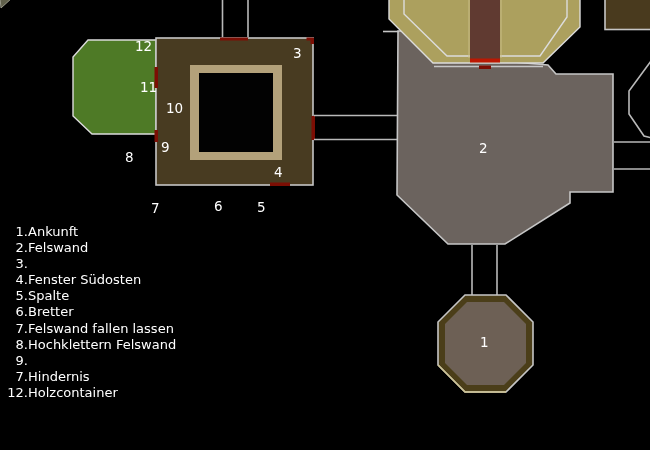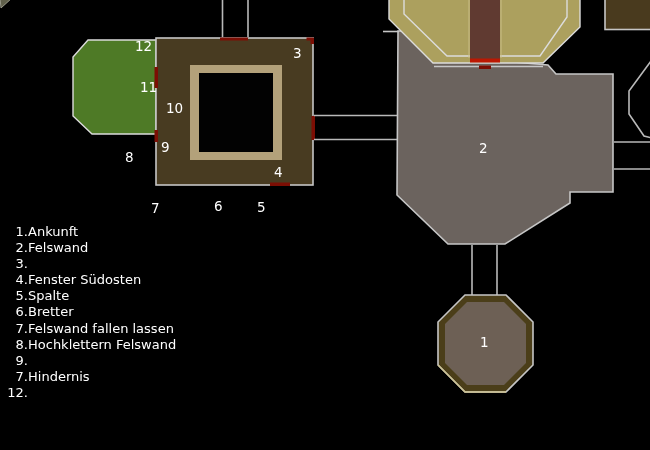--- a/index.html
+++ b/index.html
@@ -127,15 +127,16 @@
       </div>
     <div class="lrow">
         <span class="lnum">9.</span>
       </div>
     <div class="lrow">
         <span class="lnum">7.</span>
         <span class="llabel">Hindernis</span>
       </div>
     <div class="lrow">
         <span class="lnum">12.</span>
+        <span class="llabel">Holzcontainer</span>
       </div>
   </div>
 </div>
 
 </body></html>

